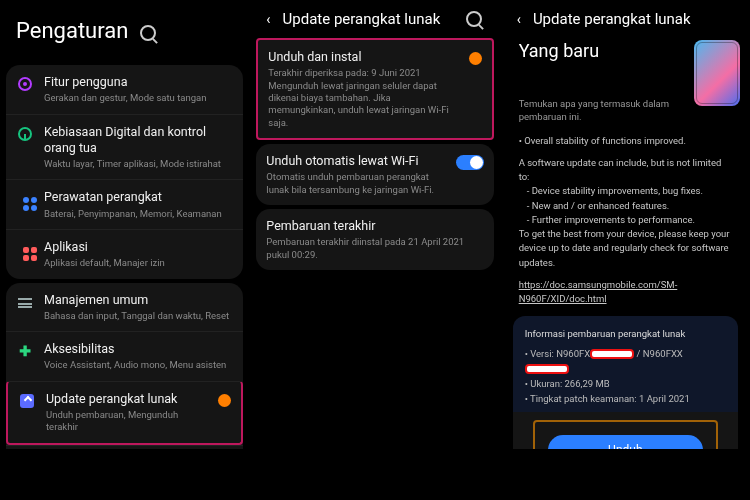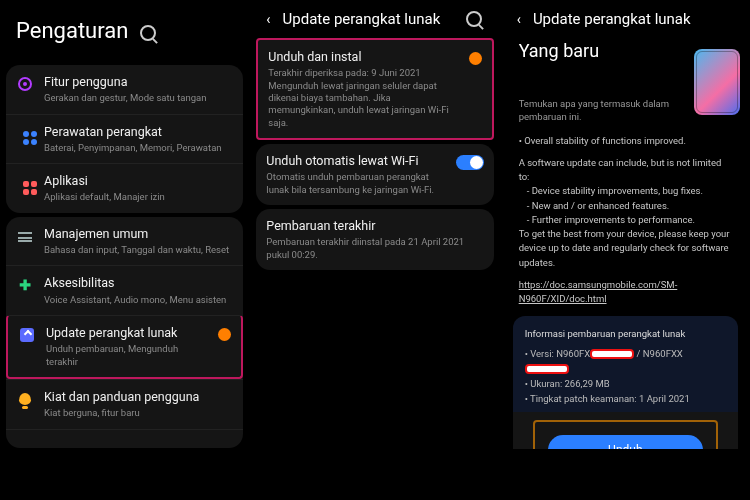--- a/index.html
+++ b/index.html
@@ -34,21 +34,21 @@
     .ic-apps { width:6px;height:6px;background:#ff5b5b;border-radius:2px; box-shadow:8px 0 #ff5b5b,0 8px #ff5b5b,8px 8px #ff5b5b; margin:1px 0 0 1px;}
     .ic-gen { width:14px;height:10px;border-top:2px solid #9aa;border-bottom:2px solid #9aa;position:relative;margin-top:3px;}
     .ic-gen::after{content:"";position:absolute;top:3px;left:0;right:0;height:2px;background:#9aa;}
     .ic-acc { color:#2bd67f;font-size:14px;font-weight:700;}
     .ic-upd { width:14px;height:14px;background:#5b6bff;border-radius:3px;position:relative;}
     .ic-upd::after{content:"";position:absolute;left:5px;top:3px;width:4px;height:4px;border-left:2px solid #fff;border-top:2px solid #fff;transform:rotate(45deg);}
     .ic-tip { width:12px;height:12px;background:#ffb020;border-radius:50% 50% 50% 50% / 60% 60% 40% 40%;position:relative;}
     .ic-tip::after{content:"";position:absolute;bottom:-4px;left:3px;width:6px;height:3px;background:#ffb020;border-radius:2px;}
 
     
-    .p3-hero { display:flex; gap:20px; padding:6px 4px 10px 12px;align-items:center; }
+    .p3-hero { display:flex; gap:20px; padding:6px 4px 10px 12px; }
     .p3-hero-txt { flex:1; }
     .p3-h1 { font-size:18px; color:#fff; margin-bottom:4px; }
     .p3-h2 { font-size:9.5px; color:#999; line-height:1.35;margin-top:37px; }
     .phone { width:46px; height:66px; border-radius:8px; background:linear-gradient(135deg,#4ab9f0 0%,#f46ea5 60%,#4a6df0 100%); position:relative; flex-shrink:0; }
     .phone::after{content:"";position:absolute;inset:2px;border:1px solid rgba(0,0,0,.3);border-radius:6px;}
     .p3-body { padding:0 12px; font-size:9.5px; color:#c7c7c7; line-height:1.5; }
     .p3-body .bullet { padding-left:8px; }
     .p3-body a { color:#c7c7c7; text-decoration:underline; }
     .p3-info { background:#0f172a; margin:10px 6px 0; border-radius:12px 12px 0 0; padding:10px 12px 6px; font-size:9.5px; color:#bbb; line-height:1.6; }
     .p3-info-t { color:#ddd; margin-bottom:4px; }
@@ -73,25 +73,34 @@
             <div class="row-icon">
               <div class="ic-adv"></div>
             </div>
             <div class="row-body">
               <div class="row-title">Fitur pengguna</div>
               <div class="row-sub">Gerakan dan gestur, Mode satu tangan</div>
             </div>
           </div>
           <div class="row">
             <div class="row-icon">
+              <div class="ic-dig"></div>
+            </div>
+            <div class="row-body">
+              <div class="row-title">Kebiasaan Digital dan kontrol orang tua</div>
+              <div class="row-sub">Waktu layar, Timer aplikasi, Mode istirahat</div>
+            </div>
+          </div>
+          <div class="row">
+            <div class="row-icon">
               <div class="ic-care"></div>
             </div>
             <div class="row-body">
               <div class="row-title">Perawatan perangkat</div>
-              <div class="row-sub">Baterai, Penyimpanan, Memori, Perawatan</div>
+              <div class="row-sub">Baterai, Penyimpanan, Memori, Keamanan</div>
             </div>
           </div>
           <div class="row">
             <div class="row-icon">
               <div class="ic-apps"></div>
             </div>
             <div class="row-body">
               <div class="row-title">Aplikasi</div>
               <div class="row-sub">Aplikasi default, Manajer izin</div>
             </div>

